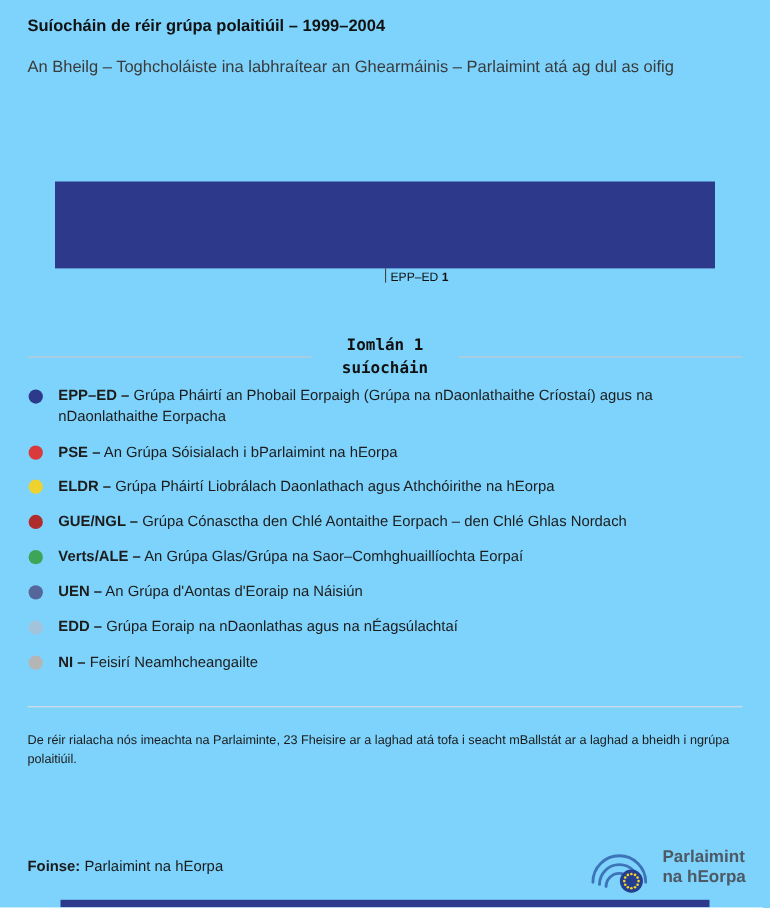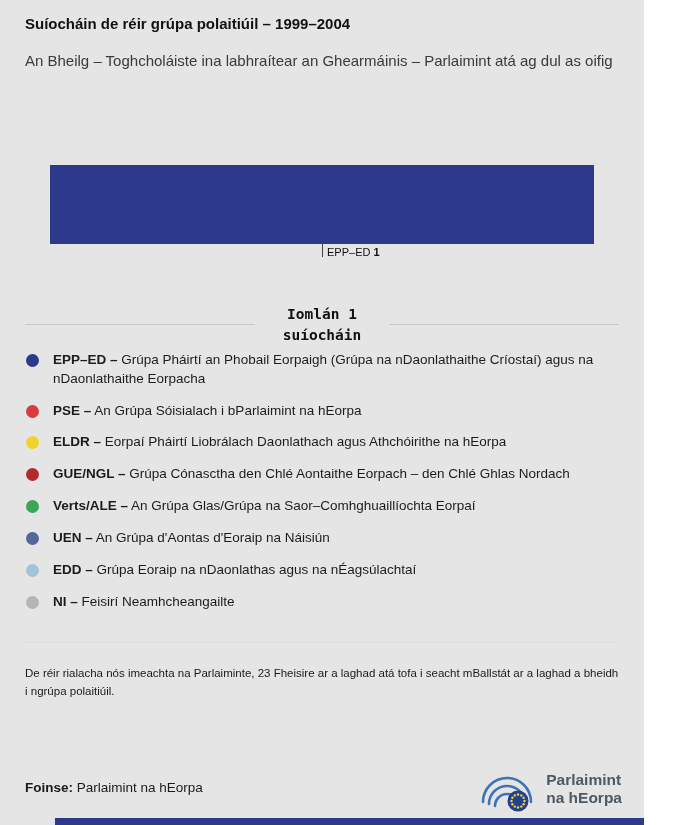--- a/index.html
+++ b/index.html
@@ -1,21 +1,21 @@
 <!DOCTYPE html>
 <html><head>
 <meta charset="utf-8">
 <style>
   * { box-sizing: border-box; }
   html, body { margin: 0; padding: 0; background: #ffffff; }
   .page {
     position: relative;
-    width: 644px;
+    width: 700px;
     height: 825px;
-    background: #e5e5e5;
+    background: #7dd3fc;
     overflow: hidden;
     color: #1a1a1a;
     font-family: "Liberation Sans", sans-serif;
   }
   
   .header { padding: 15px 22px 0 25px; }
   .title {
     font-size: 15px;
     font-weight: 700;
     margin: 0 0 18px 0;
@@ -176,21 +176,21 @@
       <span class="legend-text"><b>EPP–ED –</b> <span>Grúpa Pháirtí an Phobail Eorpaigh (Grúpa na nDaonlathaithe Críostaí) agus na nDaonlathaithe Eorpacha</span></span>
     </div>
 
     <div class="legend-item">
       <span class="dot" style="background: rgb(217, 58, 60);"></span>
       <span class="legend-text"><b>PSE –</b> <span>An Grúpa Sóisialach i bParlaimint na hEorpa</span></span>
     </div>
 
     <div class="legend-item">
       <span class="dot" style="background: rgb(238, 211, 47);"></span>
-      <span class="legend-text"><b>ELDR –</b> <span>Eorpaí Pháirtí Liobrálach Daonlathach agus Athchóirithe na hEorpa</span></span>
+      <span class="legend-text"><b>ELDR –</b> <span>Grúpa Pháirtí Liobrálach Daonlathach agus Athchóirithe na hEorpa</span></span>
     </div>
 
     <div class="legend-item">
       <span class="dot" style="background: rgb(176, 44, 44);"></span>
       <span class="legend-text"><b>GUE/NGL –</b> <span>Grúpa Cónasctha den Chlé Aontaithe Eorpach – den Chlé Ghlas Nordach</span></span>
     </div>
 
     <div class="legend-item">
       <span class="dot" style="background: rgb(61, 165, 87);"></span>
       <span class="legend-text"><b>Verts/ALE –</b> <span>An Grúpa Glas/Grúpa na Saor–Comhghuaillíochta Eorpaí</span></span>

